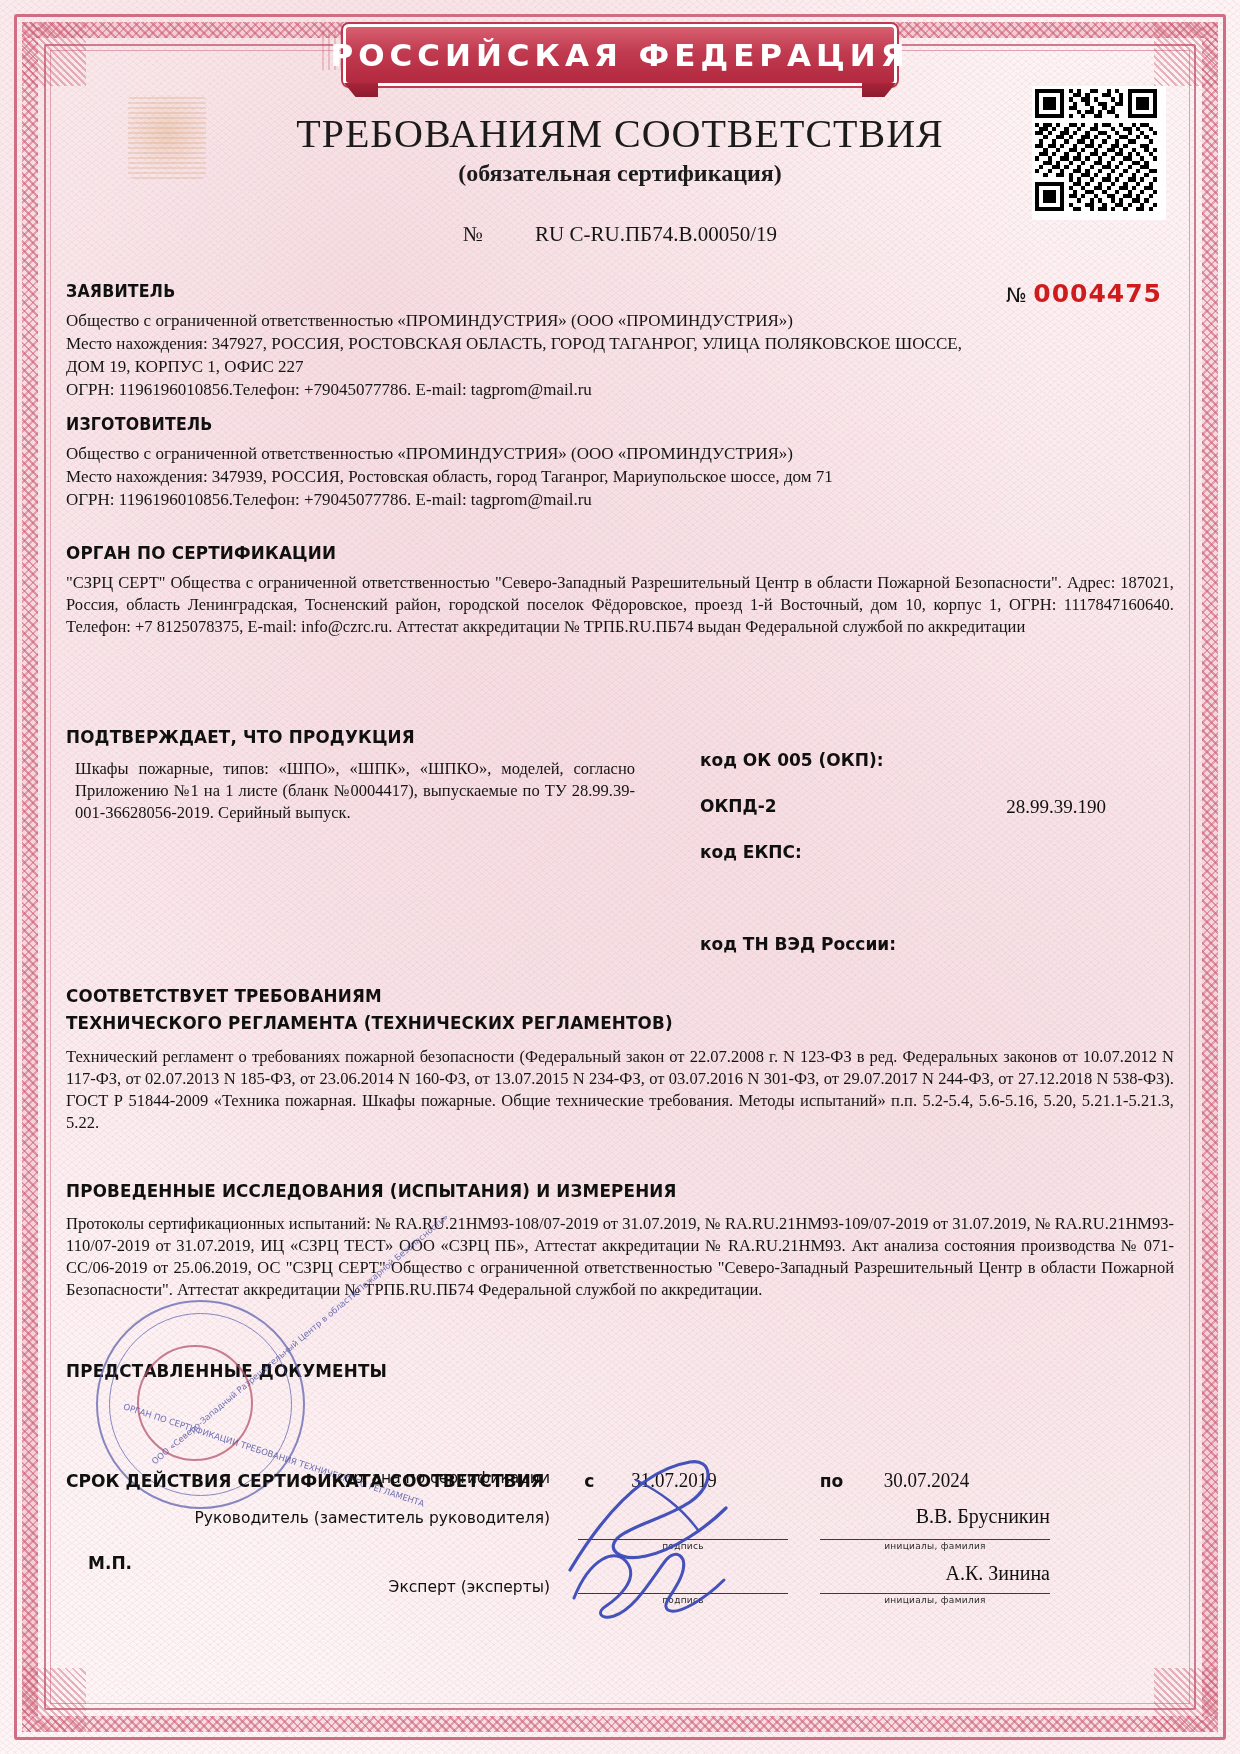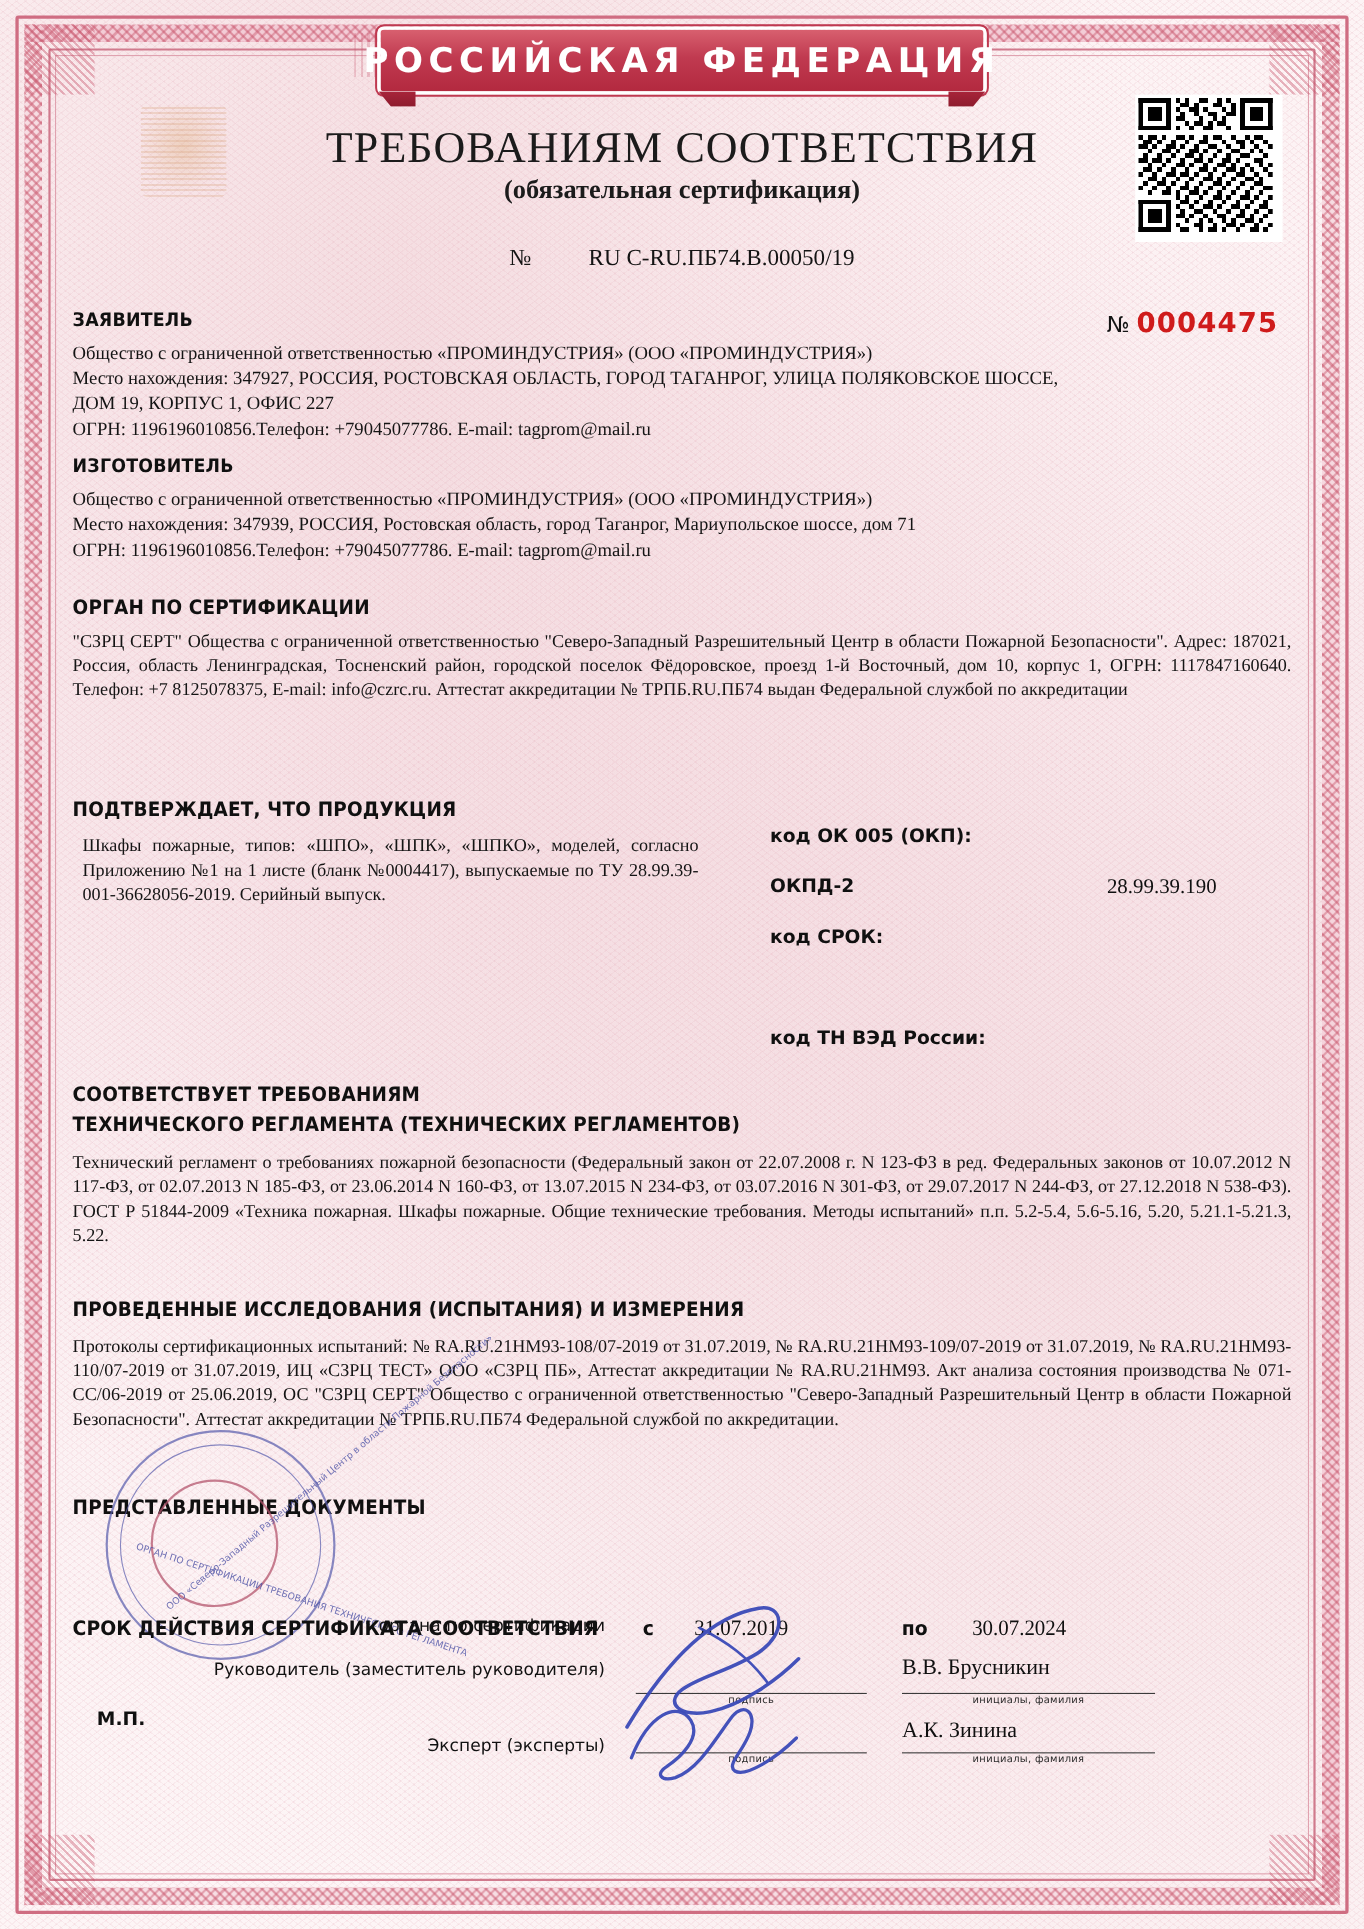--- a/index.html
+++ b/index.html
@@ -152,21 +152,21 @@
   .sig-role{
     position:absolute;font-family:"DejaVu Sans", sans-serif;font-size:15.5px;color:#101010;
     text-align:right;
   }
   .sig-rule{position:absolute;border-bottom:1px solid #3a3a3a;height:1px;}
   .sig-cap{
     position:absolute;font-family:"DejaVu Sans", sans-serif;font-size:9px;color:#2a2a2a;
     text-align:center;letter-spacing:.3px;
   }
   .sig-name{
-    position:absolute;font-size:20px;color:#101010;text-align:left;width:230px;
+    position:absolute;font-size:20px;color:#101010;text-align:right;width:230px;
   }
   .mp{
     position:absolute;left:88px;top:1553px;
     font-family:"DejaVu Sans", sans-serif;font-weight:bold;font-size:17px;color:#101010;
   }
   .footer-note{
     position:absolute;left:0;right:0;bottom:78px;text-align:center;
     font-family:"DejaVu Sans", sans-serif;font-size:11px;color:#1d1d1d;
   }
 
@@ -482,21 +482,21 @@
   <div class="codes">
     <div class="code-line">
       <span>код ОК 005 (ОКП):</span>
       <span class="code-val"></span>
     </div>
     <div class="code-line">
       <span>ОКПД-2</span>
       <span class="code-val">28.99.39.190</span>
     </div>
     <div class="code-line">
-      <span>код СРОК:</span>
+      <span>код ЕКПС:</span>
       <span class="code-val"></span>
     </div>
     <div class="code-line" style="margin-top:46px;">
       <span>код ТН ВЭД России:</span>
       <span class="code-val"></span>
     </div>
   </div>
 
   <div class="sect-head" style="left:66px;top:985px;font-size:18px;">СООТВЕТСТВУЕТ ТРЕБОВАНИЯМ</div>
   <div class="sect-head" style="left:66px;top:1012px;font-size:18px;">ТЕХНИЧЕСКОГО РЕГЛАМЕНТА (ТЕХНИЧЕСКИХ РЕГЛАМЕНТОВ)</div>

